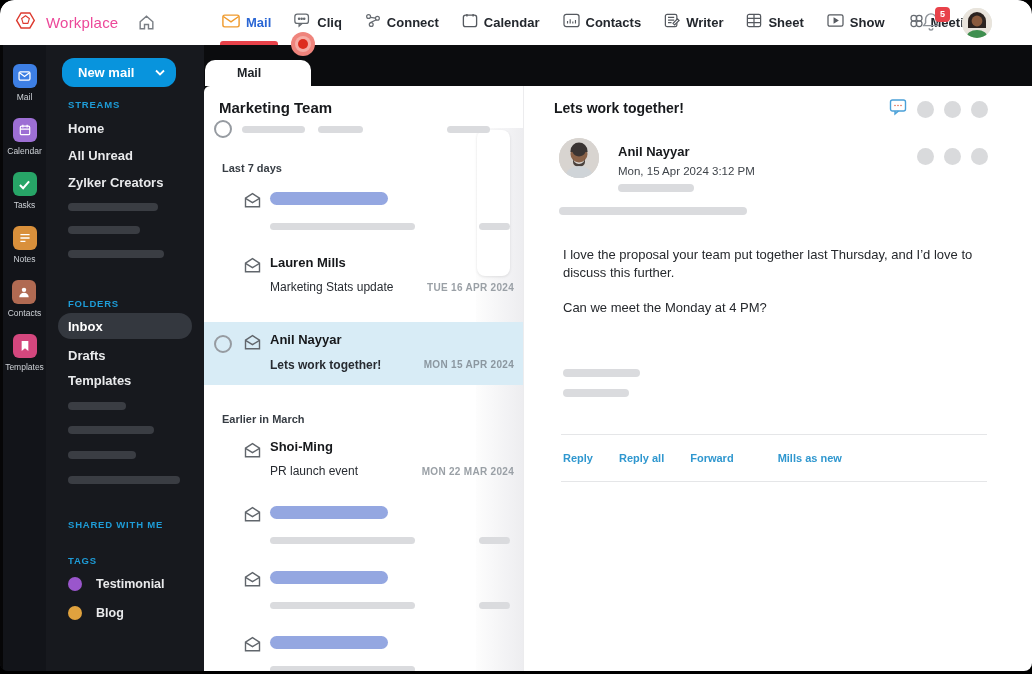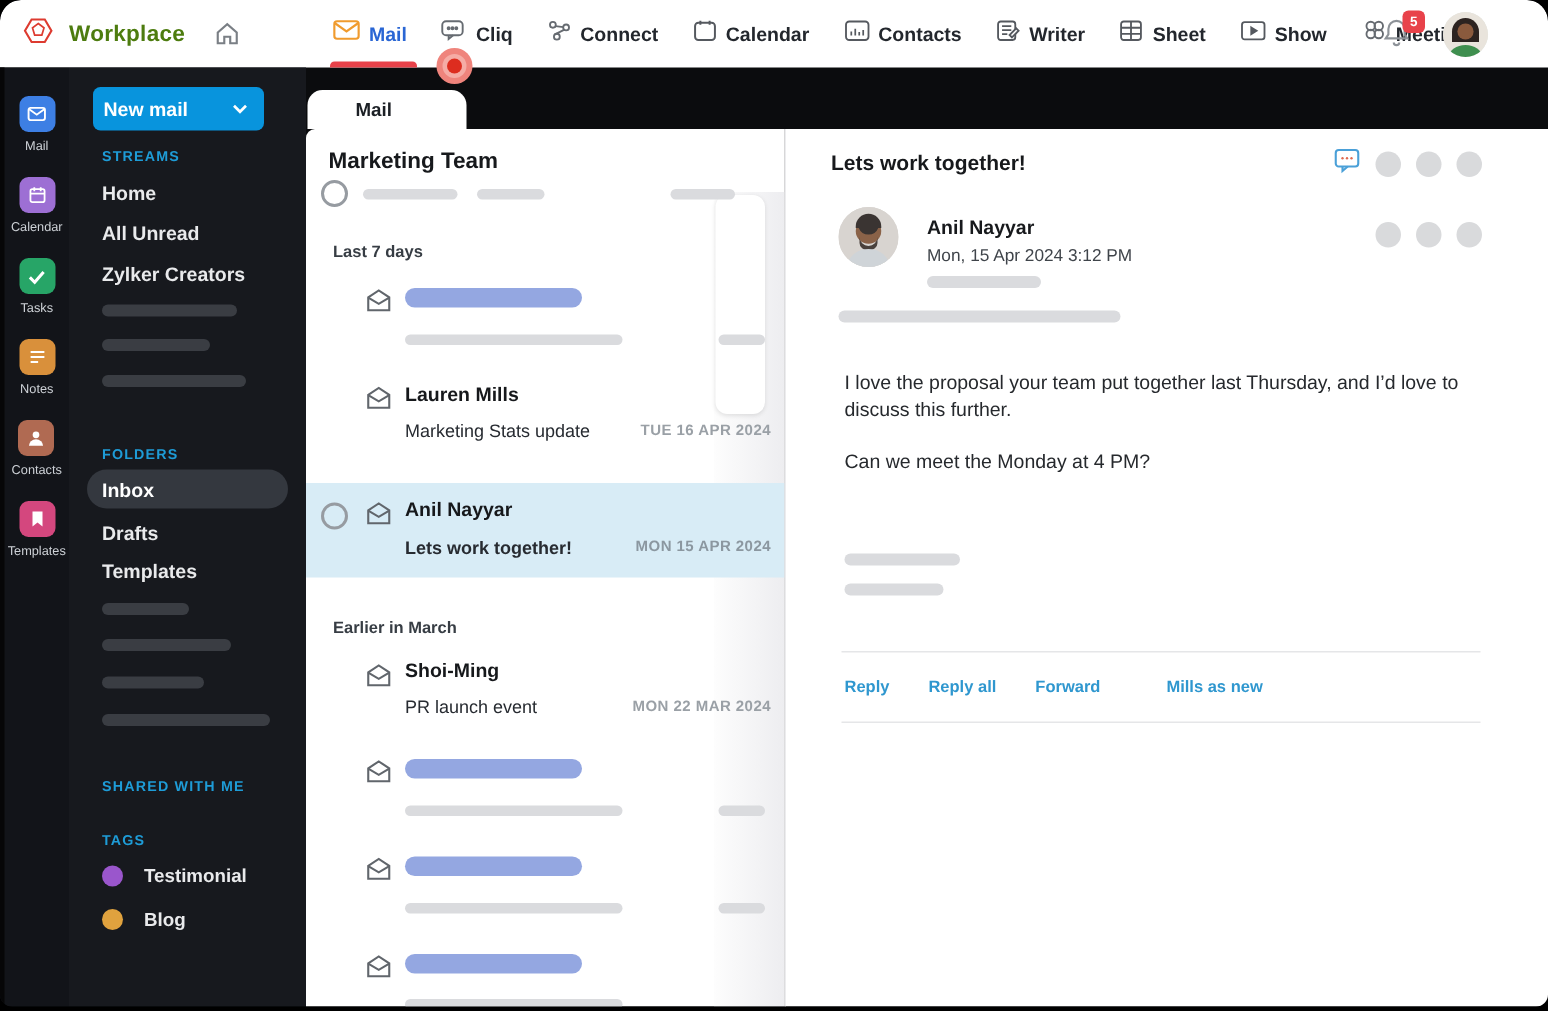--- a/index.html
+++ b/index.html
@@ -5,21 +5,21 @@
   * { margin:0; padding:0; box-sizing:border-box; }
   html,body { width:1032px; height:674px; background:#000; overflow:hidden;
               font-family:"Liberation Sans", sans-serif; }
   .window { position:absolute; left:0; top:0; width:1032px; height:671px;
             background:#0b0c0e; border-radius:14px 14px 8px 8px; overflow:hidden; }
 
   
   .topbar { position:absolute; left:0; top:0; width:1032px; height:45px; background:#fff;
             border-radius:14px 14px 0 0; }
   .brand-wrap { position:absolute; left:14px; top:0; height:45px; display:flex; align-items:center; gap:9px; }
-  .brand { font-size:15px; font-weight:700; color:#4d7c0f; letter-spacing:.2px; }
+  .brand { font-size:15px; font-weight:400; color:#ec4899; letter-spacing:.2px; }
   .home-btn { margin-left:10px; display:flex; align-items:center; }
   .nav { position:absolute; left:222px; top:0; height:45px; display:flex; align-items:center; gap:23px; }
   .nav-item { position:relative; display:flex; align-items:center; gap:6px; height:45px; cursor:pointer; }
   .nav-item span.lbl { font-size:13px; font-weight:600; color:#23272d; }
   .nav-item.active span.lbl { color:#2a66d4; font-weight:700; }
   .nav-underline { position:absolute; left:-2px; bottom:0; width:58px; height:4px;
                    border-radius:3px 3px 0 0; background:#e8424a; }
   .top-right { position:absolute; right:40px; top:0; height:45px; display:flex; align-items:center; gap:20px; }
   .bell-wrap { position:relative; width:20px; height:22px; }
   .badge { position:absolute; right:-8px; top:-5px; min-width:15px; height:15px; padding:0 3px;
@@ -37,22 +37,22 @@
   .rail { position:absolute; left:0; top:45px; width:46px; height:626px; background:#121419;
           border-left:3px solid #060607; display:flex; flex-direction:column; align-items:center;
           padding-top:19px; gap:16px; }
   .rail-item { display:flex; flex-direction:column; align-items:center; gap:4px; cursor:pointer; }
   .rail-icon { width:24px; height:24px; border-radius:6px; display:flex; align-items:center; justify-content:center; }
   .rail-label { font-size:8.5px; color:#cdd1d6; }
 
   
   .sidebar { position:absolute; left:46px; top:45px; width:158px; height:626px; background:#17191e; }
   .newmail { position:absolute; left:16px; top:13px; width:114px; height:29px; background:#0894dd;
-             border-radius:5px; display:flex; align-items:center; color:#fff; font-size:13px;
-             font-weight:700; padding-left:7px; cursor:pointer; }
+             border-radius:12px; display:flex; align-items:center; color:#fff; font-size:13px;
+             font-weight:700; padding-left:16px; cursor:pointer; }
   .newmail svg { position:absolute; right:11px; top:11px; }
   .sec-header { position:absolute; left:22px; font-size:9.5px; font-weight:700; letter-spacing:.8px;
                 color:#1e9cd7; }
   .side-item { position:absolute; left:22px; font-size:13px; font-weight:600; color:#e9eaec; cursor:pointer; }
   .inbox-pill { position:absolute; left:12px; top:268px; width:134px; height:26px; background:#34383f;
                 border-radius:13px; display:flex; align-items:center; padding-left:10px;
                 font-size:13px; font-weight:700; color:#fff; cursor:pointer; }
   .sk { border-radius:4px; background:#3a3d43; position:absolute; height:8px; }
   .tag-row { position:absolute; left:22px; display:flex; align-items:center; gap:14px; cursor:pointer; }
   .tag-dot { width:14px; height:14px; border-radius:50%; }

